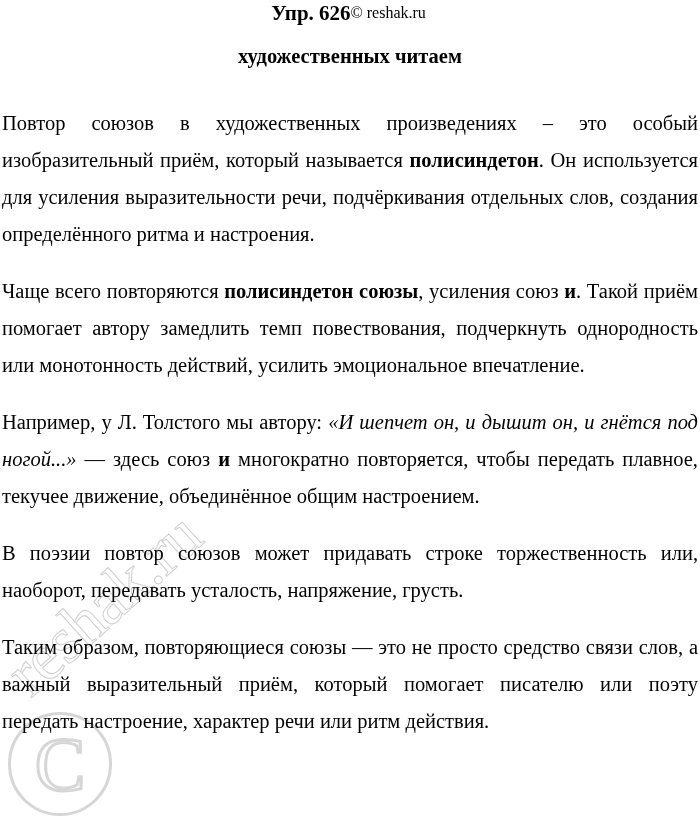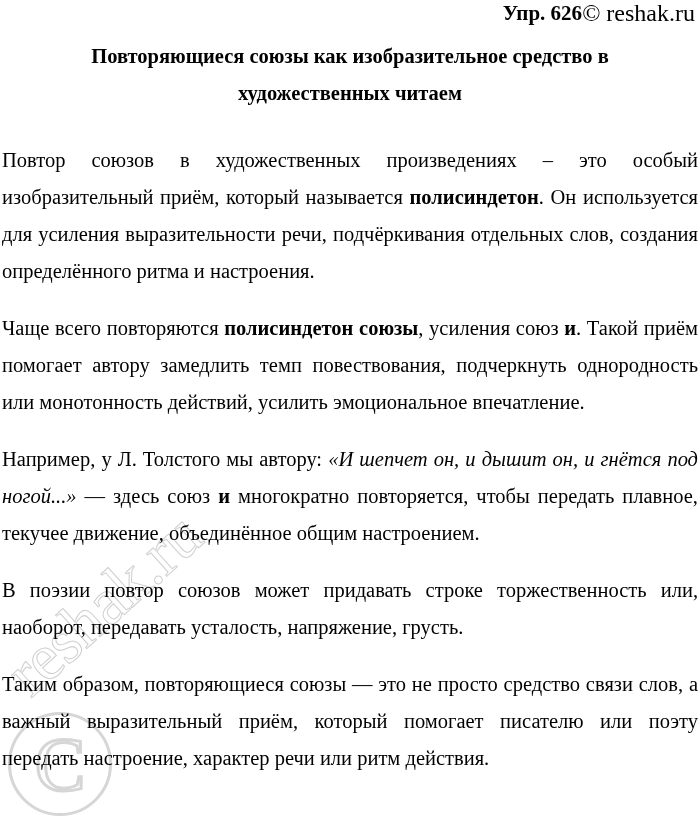--- a/index.html
+++ b/index.html
@@ -71,32 +71,32 @@
     font-family: "Liberation Serif", "DejaVu Serif", serif;
     color: transparent;
     -webkit-text-stroke: 3px #d6d6d6;
   }
 
   
   .top-bar {
     position: relative;
     z-index: 2;
     display: flex;
-    justify-content: flex-end;
+    justify-content: center;
     align-items: flex-start;
     height: 26px;
     padding-top: 1px;
   }
   .exercise-number {
     font-size: 21px;
     font-weight: bold;
     line-height: 24px;
   }
   .site-credit {
-    font-size: 24px;
+    font-size: 16px;
     line-height: 24px;
     padding-right: 3px;
   }
 
   
   .doc-heading {
     position: relative;
     z-index: 2;
     margin: 11px 0 0 0;
     padding: 0 36px;
@@ -135,21 +135,20 @@
     <div class="wm-text">reshak.ru</div>
     <div class="wm-copy"></div>
   </div>
 
   <div class="top-bar">
     <div class="exercise-number">Упр. 626</div>
     <div class="site-credit">© reshak.ru</div>
   </div>
 
   <h1 class="doc-heading">
-    <span style="display: block;">Повторяющиеся союзы как изобразительное средство в</span>
     <span>художественных читаем</span>
   </h1>
 
   <div class="body-text">
       <p class="para"><span>Повтор союзов в художественных произведениях – это особый изобразительный приём, который называется </span><b>полисиндетон</b><span>. Он используется для усиления выразительности речи, подчёркивания отдельных слов, создания определённого ритма и настроения.</span></p>
       <p class="para"><span>Чаще всего повторяются </span><b>полисиндетон союзы</b><span>, усиления союз </span><b>и</b><span>. Такой приём помогает автору замедлить темп повествования, подчеркнуть однородность или монотонность действий, усилить эмоциональное впечатление.</span></p>
       <p class="para"><span>Например, у Л. Толстого мы автору: </span><i>«И шепчет он, и дышит он, и гнётся под ногой...»</i><span> — здесь союз </span><b>и</b><span> многократно повторяется, чтобы передать плавное, текучее движение, объединённое общим настроением.</span></p>
       <p class="para"><span>В поэзии повтор союзов может придавать строке торжественность или, наоборот, передавать усталость, напряжение, грусть.</span></p>
       <p class="para"><span>Таким образом, повторяющиеся союзы — это не просто средство связи слов, а важный выразительный приём, который помогает писателю или поэту передать настроение, характер речи или ритм действия.</span></p>
     </div>

